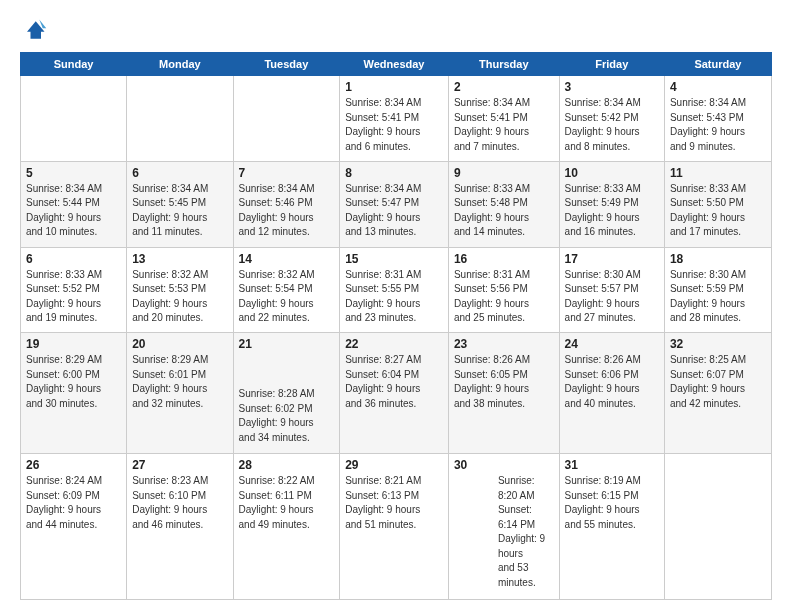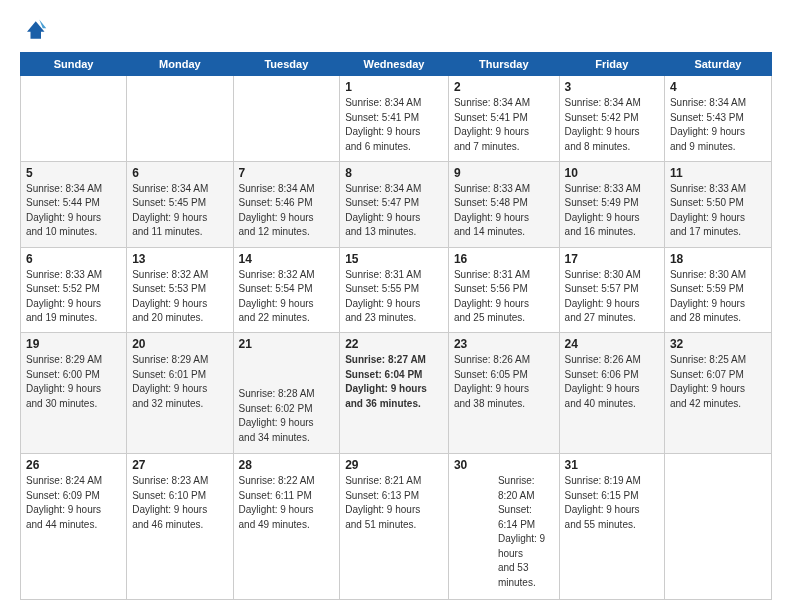--- a/index.html
+++ b/index.html
@@ -283,21 +283,21 @@
           </td>
           <td>
             <div class="day-num">21</div>
             <div class="day-info" style="white-space: pre-line; margin-top: 36px;">Sunrise: 8:28 AM
 Sunset: 6:02 PM
 Daylight: 9 hours
 and 34 minutes.</div>
           </td>
           <td>
             <div class="day-num">22</div>
-            <div class="day-info" style="white-space: pre-line; font-weight: bold;">Sunrise: 8:27 AM
+            <div class="day-info" style="white-space: pre-line;">Sunrise: 8:27 AM
 Sunset: 6:04 PM
 Daylight: 9 hours
 and 36 minutes.</div>
           </td>
           <td>
             <div class="day-num">23</div>
             <div class="day-info" style="white-space: pre-line;">Sunrise: 8:26 AM
 Sunset: 6:05 PM
 Daylight: 9 hours
 and 38 minutes.</div>

